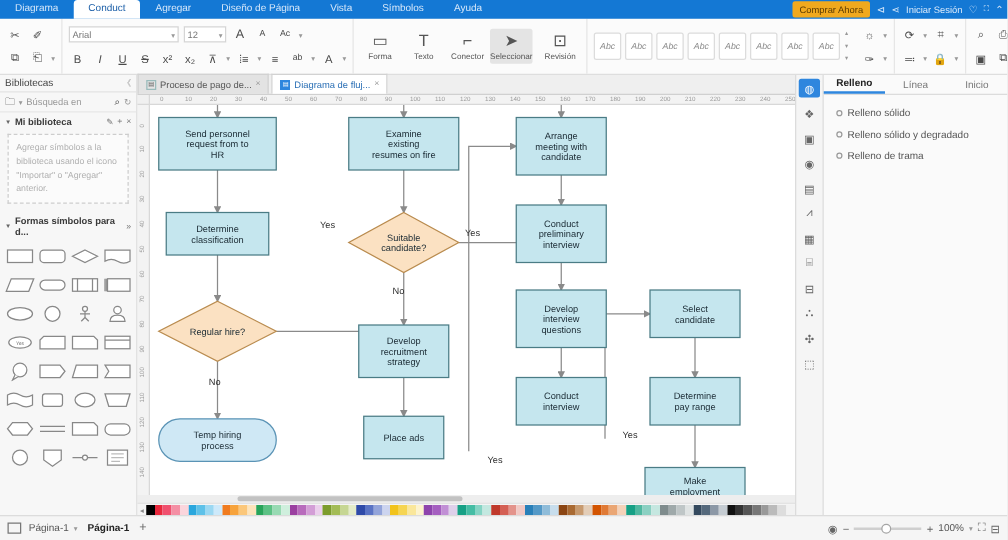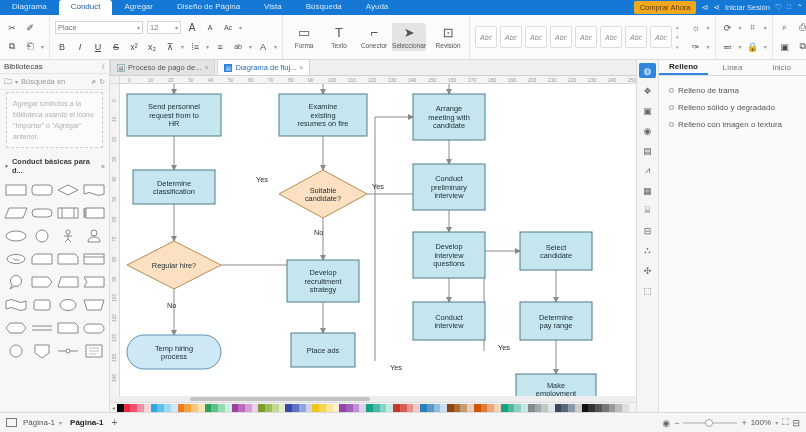--- a/index.html
+++ b/index.html
@@ -163,21 +163,21 @@
 
 <div class="app">
 
 
   <div class="ribbon-tabs">
     <div class="rtab">Diagrama</div>
     <div class="rtab active">Conduct</div>
     <div class="rtab">Agregar</div>
     <div class="rtab">Diseño de Página</div>
     <div class="rtab">Vista</div>
-    <div class="rtab">Búsqueda</div>
+    <div class="rtab">Símbolos</div>
     <div class="rtab">Ayuda</div>
     <div class="rt-right">
       <div class="buy-btn">Comprar Ahora</div>
       <div class="rt-icon">⊲</div>
       <div class="rt-icon">⋖</div>
       <div class="rt-text">Iniciar Sesión</div>
       <div class="rt-icon">♡</div>
       <div class="rt-icon" style="font-size:6px;">⛶</div>
       <div class="rt-icon">⌃</div>
     </div>
@@ -193,21 +193,21 @@
       <div class="rrow">
         <div class="ic">⧉</div>
         <div class="ic">⎗</div>
         <div class="cx">▾</div>
       </div>
     </div>
 
     <div class="rgroup">
       <div class="rrow">
         <div class="fontbox">
-          <span class="v">Place</span>
+          <span class="v">Arial</span>
           <span class="cx">▾</span>
         </div>
         <div class="sizebox">
           <span class="v" style="flex:1">12</span>
           <span class="cx">▾</span>
         </div>
         <div class="ic" style="font-size:10px;">A</div>
         <div class="ic" style="font-size:7px;">A</div>
         <div class="ic" style="font-size:7px;">Ac</div>
         <div class="cx">▾</div>
@@ -318,25 +318,32 @@
       <div class="lp-search">
         <span style="font-size:8px;">🗀</span>
         <span class="cx">▾</span>
         <div class="box">
           <span>Búsqueda en</span>
         </div>
         <span style="font-size:8px;">⌕</span>
         <span style="font-size:7px;color:#999">↻</span>
       </div>
 
-      <div class="emptybox">Agregar símbolos a la biblioteca usando el icono "Importar" o "Agregar" anterior.</div>
-
       <div class="sec">
         <span class="arr">▼</span>
-        <span class="t">Conduct básicas para d...</span>
+        <span class="t">Mi biblioteca</span>
+        <span class="act">✎</span>
+        <span class="act">+</span>
+        <span class="act">×</span>
+      </div>
+      <div class="emptybox">Agregar símbolos a la biblioteca usando el icono "Importar" o "Agregar" anterior.</div>
+
+      <div class="sec">
+        <span class="arr">▼</span>
+        <span class="t">Formas símbolos para d...</span>
         <span class="act">»</span>
       </div>
 
       <div class="shapegrid">
         <div class="shp">
             <svg viewBox="0 0 24 16">
               <rect x="2" y="3" width="20" height="10" fill="#fff" stroke="#888"></rect>
             </svg>
           </div>
         <div class="shp">
@@ -801,29 +808,29 @@
 
     <div class="rightpanel">
       <div class="rp-tabs">
         <div class="rp-tab active">Relleno</div>
         <div class="rp-tab">Línea</div>
         <div class="rp-tab">Inicio</div>
       </div>
       <div class="rp-opts">
         <div class="rp-opt">
           <span class="dot"></span>
-          <span>Relleno de trama</span>
+          <span>Relleno sólido</span>
         </div>
         <div class="rp-opt">
           <span class="dot"></span>
           <span>Relleno sólido y degradado</span>
         </div>
         <div class="rp-opt">
           <span class="dot"></span>
-          <span>Relleno con imagen o textura</span>
+          <span>Relleno de trama</span>
         </div>
       </div>
     </div>
   </div>
 
   <div class="status">
     <span class="st-icon"></span>
     <div class="st-pagesel">
       <span>Página-1</span>
       <span class="cx">▾</span>

